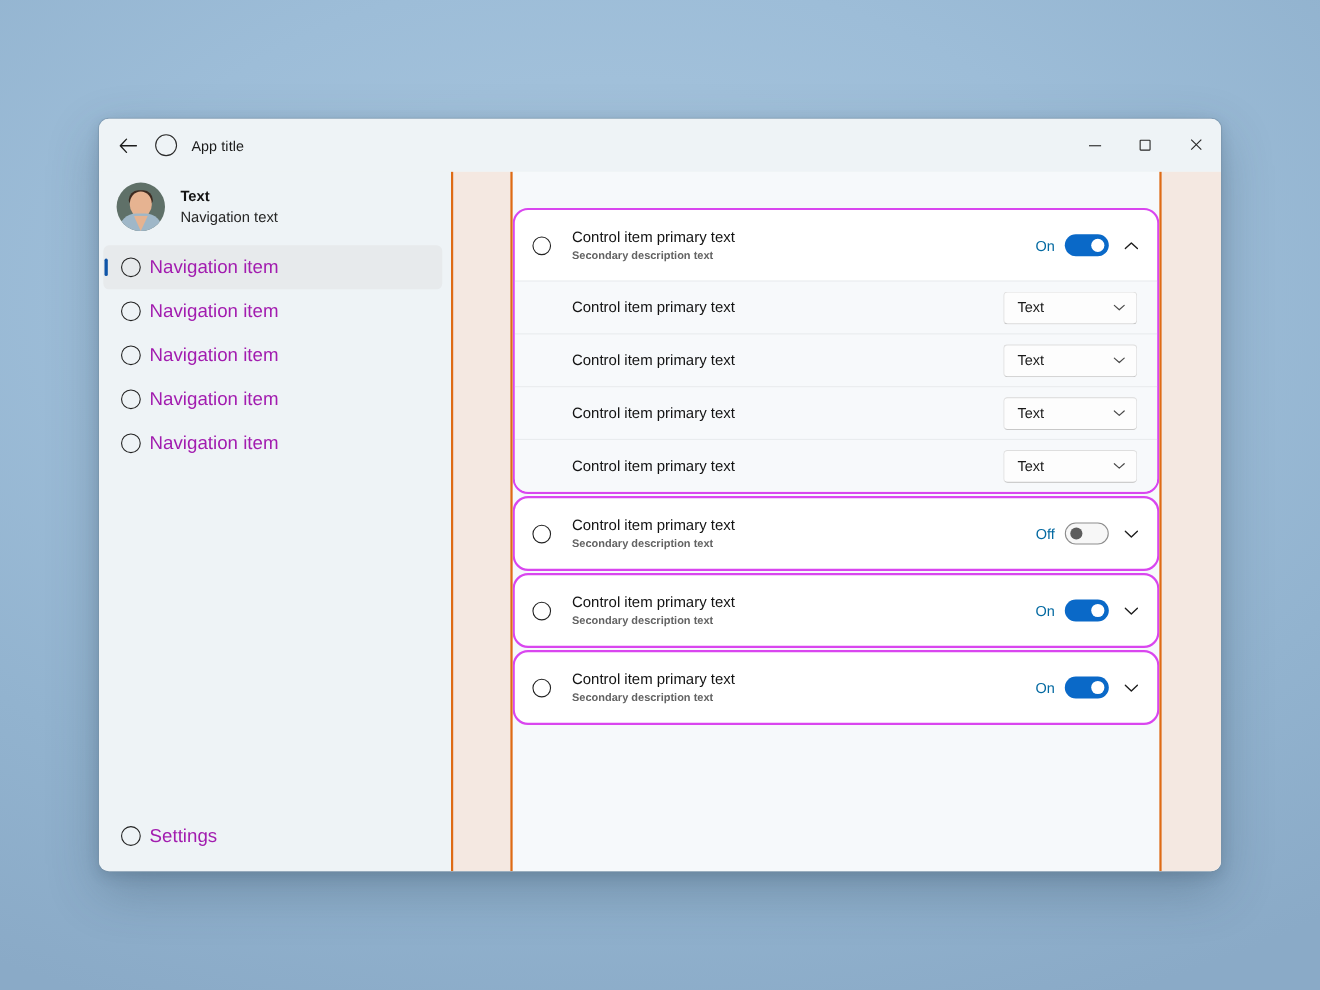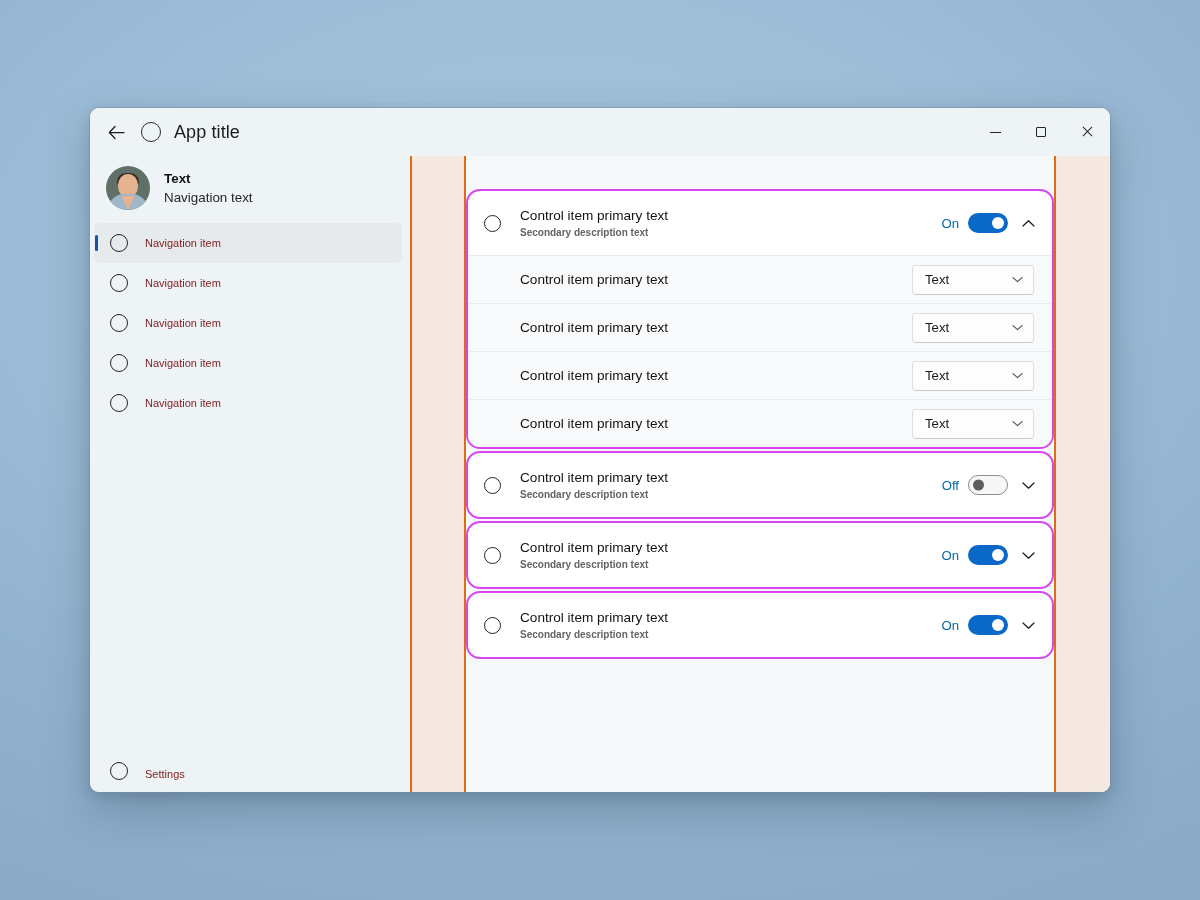--- a/index.html
+++ b/index.html
@@ -52,21 +52,21 @@
     border-radius: 5px;
   }
   .tb-appicon {
     width: 20px; height: 20px;
     margin-left: 8px;
     border: 1.4px solid #2b2b2b;
     border-radius: 50%;
   }
   .tb-title {
     margin-left: 13px;
-    font-size: 18px;
+    font-size: 13px;
     color: #1b1b1b;
     letter-spacing: .1px;
   }
   .tb-spacer { flex: 1; }
   .caption-btns { display: flex; height: 48px; }
   .cap {
     width: 46px; height: 48px;
     display: flex; align-items: center; justify-content: center;
   }
   .cap-min {
@@ -176,26 +176,26 @@
     border-radius: 2px;
     background: #0f55a8;
   }
   .nav-icon {
     width: 18px; height: 18px;
     border: 1.4px solid #232323;
     border-radius: 50%;
     flex: 0 0 18px;
   }
   .nav-label {
-    margin-left: 17px;
-    font-size: 11px;
-    color: #7f1d1d;
+    margin-left: 8px;
+    font-size: 17px;
+    color: #a21caf;
   }
   .nav-spacer { flex: 1; }
-  #settings-item { margin-bottom: 12px; align-items: flex-end; }
+  #settings-item { margin-bottom: 12px; }
 
   
   #content-region {
     flex: 1;
     min-width: 0;
     background: #f6f9fb;
     display: flex;
     position: relative;
   }
   .gutter {

